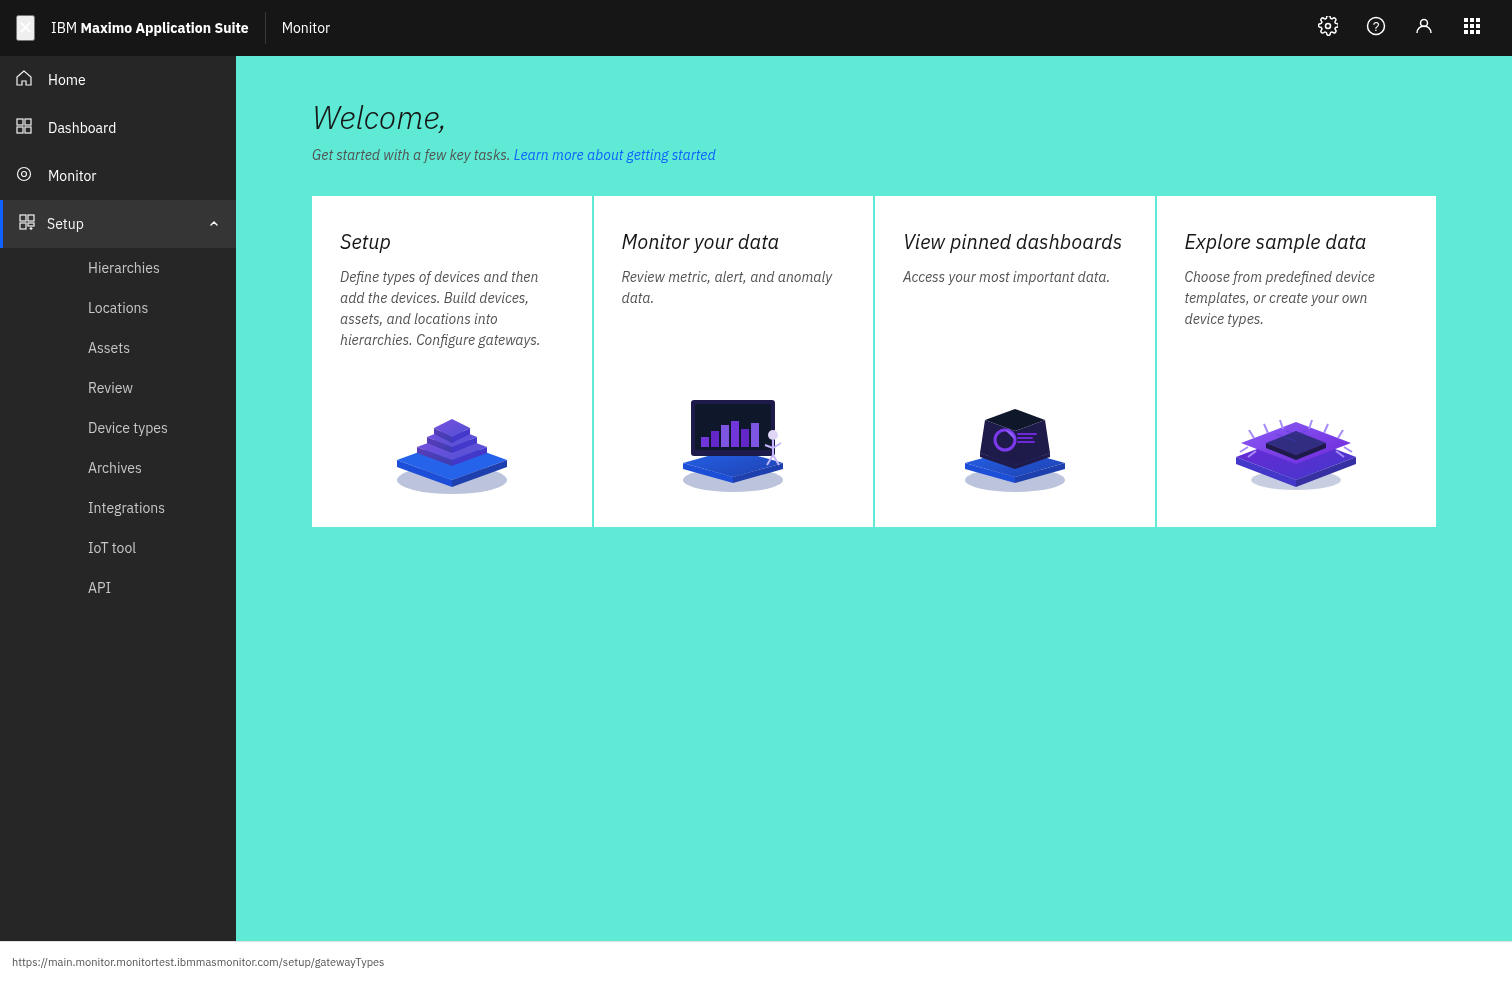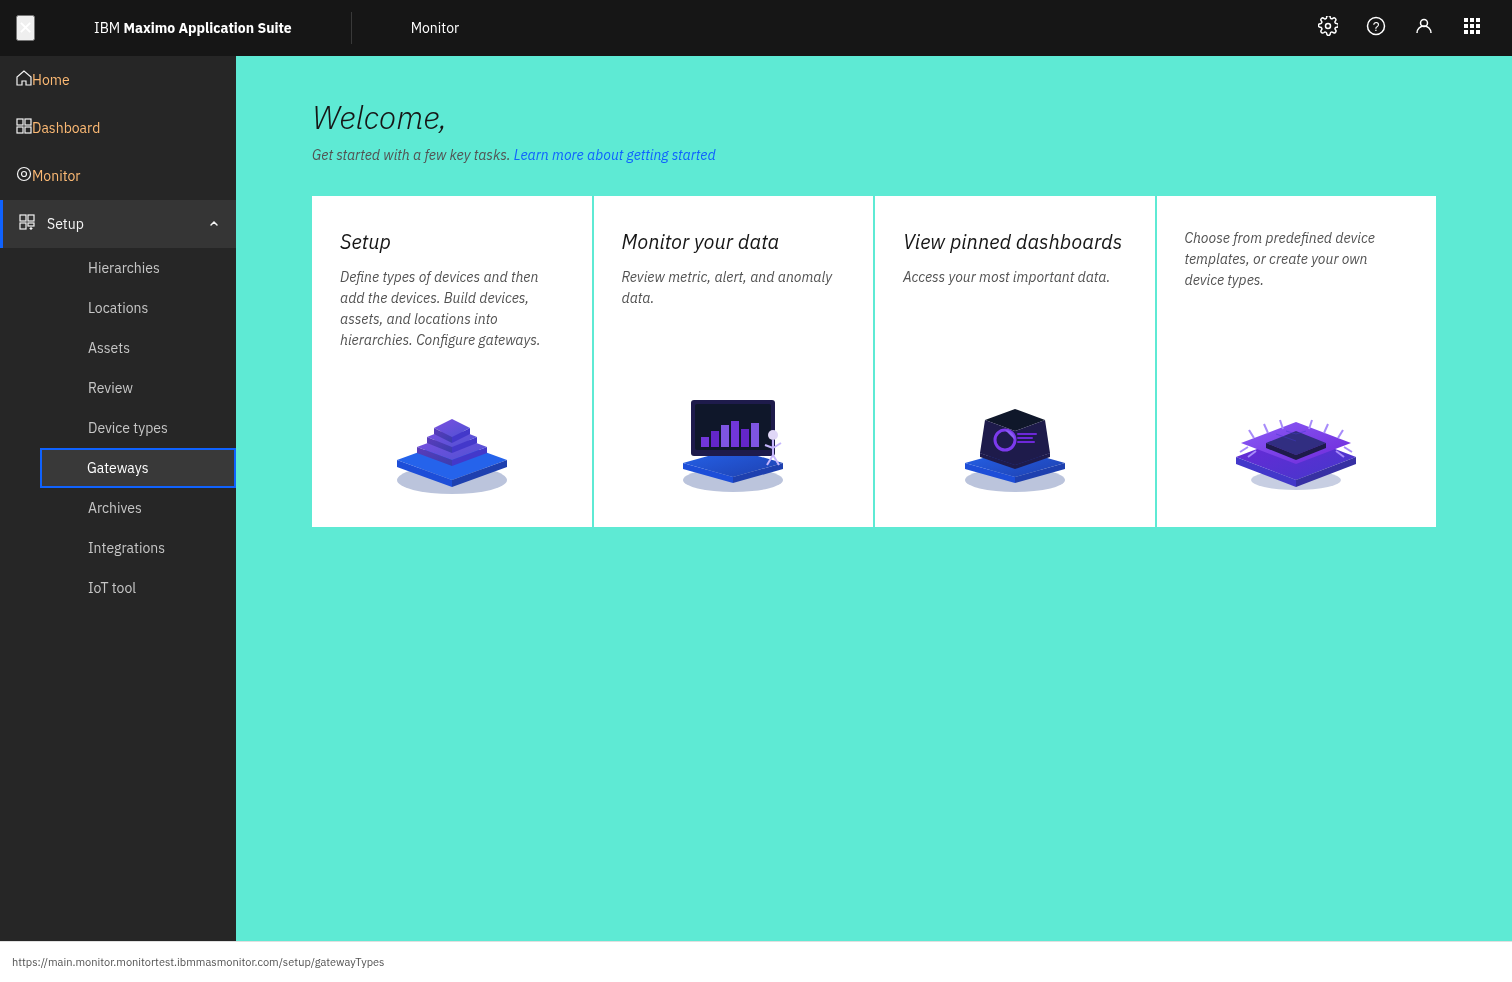--- a/index.html
+++ b/index.html
@@ -1,41 +1,41 @@
 <!DOCTYPE html>
 <html><head>
   <meta charset="utf-8">
   <style>
     * { margin: 0; padding: 0; box-sizing: border-box; }
     body { font-family: 'IBM Plex Sans', Arial, sans-serif; background: #f4f4f4; color: #161616; display: flex; flex-direction: column; height: 982px; width: 1512px; overflow: hidden; }
 
     
     .topbar {
       display: flex; align-items: center; background: #161616; color: #fff;
-      height: 56px; padding: 16px 16px; flex-shrink: 0; z-index: 100; gap: 43px;
+      height: 56px; padding: 16px 16px; flex-shrink: 0; z-index: 100;
     }
     .topbar-close { font-size: 18px; cursor: pointer; margin-right: 16px; color: #fff; }
     .topbar-logo { font-size: 14px; color: #fff; margin-right: 16px; }
     .topbar-logo span { font-weight: 700; }
     .topbar-divider { width: 1px; height: 32px; background: #393939; margin-right: 16px; }
     .topbar-app { font-size: 14px; color: #fff; flex: 1; }
     .topbar-icons { display: flex; gap: 0; }
     .topbar-icon-btn {
       width: 48px; height: 48px; display: flex; align-items: center; justify-content: center;
       cursor: pointer; color: #fff; font-size: 18px; background: transparent; border: none;
     }
 
     
     .main-layout { display: flex; flex: 1; overflow: hidden; }
 
     
     .sidebar { width: 236px; background: #262626; color: #f4f4f4; flex-shrink: 0; display: flex; flex-direction: column; overflow-y: auto; }
     .sidebar-nav-item {
       display: flex; align-items: center; padding: 0 16px; height: 48px;
-      cursor: pointer; font-size: 14px; color: #fdba74; gap: 0;
+      cursor: pointer; font-size: 14px; color: #ffffff; gap: 16px;
       position: relative;
     }
     .sidebar-nav-item .nav-icon { font-size: 16px; flex-shrink: 0; }
     .sidebar-nav-item .nav-label { flex: 1; }
 
     
     .setup-item {
       display: flex; align-items: center; padding: 0 16px; height: 48px;
       cursor: pointer; font-size: 14px; color: #f4f4f4; gap: 12px;
       border-left: 3px solid #0f62fe; background: #353535;
@@ -197,31 +197,31 @@
     </div>
     <div class="sub-item">
       <span>Assets</span>
     </div>
     <div class="sub-item">
       <span>Review</span>
     </div>
     <div class="sub-item">
       <span>Device types</span>
     </div>
-    <div class="sub-item highlighted" style="border: 2px solid #0f62fe; background: #393939; color: #fff; padding-left: 45px;">
-      <span>Gateways</span>
-    </div>
     <div class="sub-item">
       <span>Archives</span>
     </div>
     <div class="sub-item">
       <span>Integrations</span>
     </div>
     <div class="sub-item">
       <span>IoT tool</span>
+    </div>
+    <div class="sub-item">
+      <span>API</span>
     </div>
   </nav>
 
   <main class="content">
     <h1 class="welcome-title">Welcome,</h1>
     <p class="welcome-subtitle">
       <span>Get started with a few key tasks.</span>
       <a href="#">Learn more about getting started</a>
     </p>
 
@@ -338,20 +338,21 @@
             <circle cx="70" cy="55" r="10" fill="none" stroke="#7c3aed" stroke-width="3"></circle>
             <path d="M70 45 A10 10 0 0 1 80 55" fill="#8b5cf6"></path>
             <rect x="82" y="48" width="20" height="2" fill="#6d28d9" rx="1"></rect>
             <rect x="82" y="52" width="16" height="2" fill="#6d28d9" rx="1"></rect>
             <rect x="82" y="56" width="18" height="2" fill="#6d28d9" rx="1"></rect>
           </svg>
         </div>
       </div>
 
       <div class="card">
+        <h2 class="card-title">Explore sample data</h2>
         <p class="card-desc">Choose from predefined device templates, or create your own device types.</p>
         <div class="card-image">
           <svg class="illus-explore" viewBox="0 0 160 110" xmlns="http://www.w3.org/2000/svg">
             <defs>
               <linearGradient id="chipBase" x1="0%" y1="0%" x2="100%" y2="100%">
                 <stop offset="0%" style="stop-color:#6d28d9;stop-opacity:1"></stop>
                 <stop offset="100%" style="stop-color:#4338ca;stop-opacity:1"></stop>
               </linearGradient>
               <linearGradient id="chipTop" x1="0%" y1="0%" x2="100%" y2="100%">
                 <stop offset="0%" style="stop-color:#8b5cf6;stop-opacity:1"></stop>

